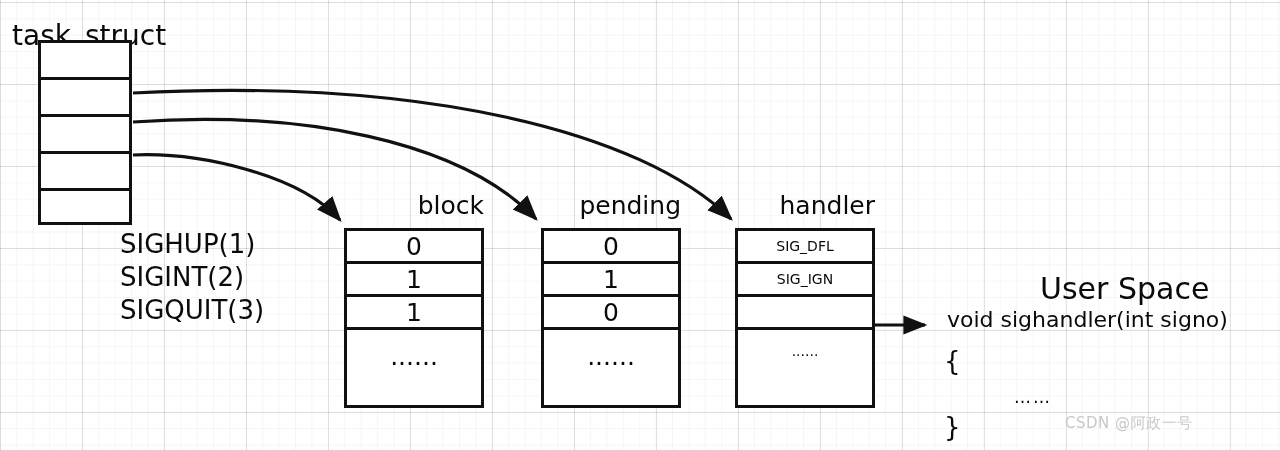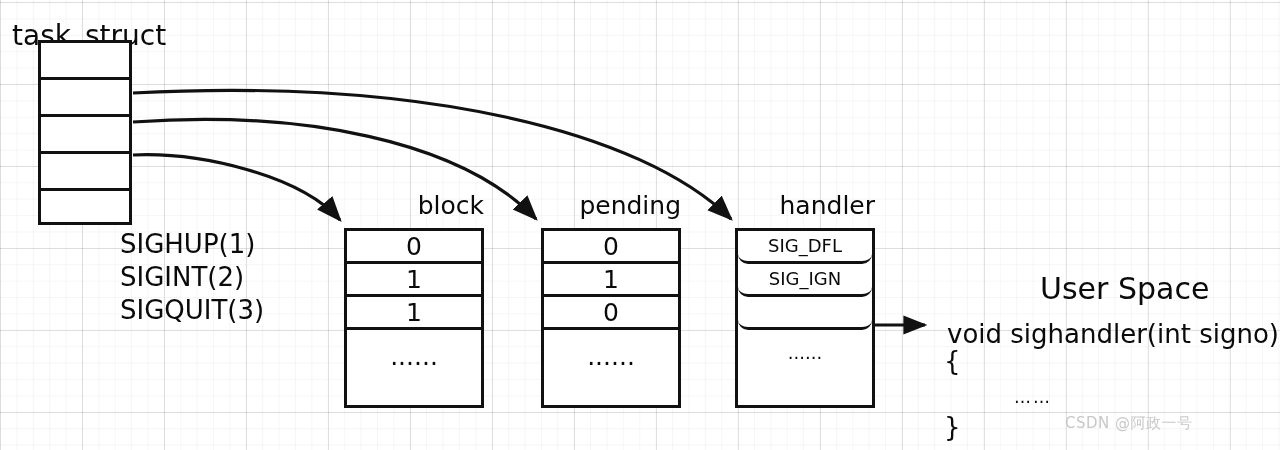--- a/index.html
+++ b/index.html
@@ -100,37 +100,37 @@
     justify-content: center;
     font-size: 25px;
     line-height: 1;
   }
   .sig-table .cell.last {
     flex: 1 1 auto;
     border-bottom: none;
     align-items: flex-start;
     padding-top: 14px;
   }
-  .sig-table.narrow-text .cell { font-size: 18px; border-radius: 10px; }
+  .sig-table.narrow-text .cell { font-size: 14px; }
   #table-block { left: 344px; }
   #table-pending { left: 541px; }
   #table-handler { left: 735px; }
   #hdr-block { left: 344px; width: 140px; top: 193px; }
   #hdr-pending { left: 541px; width: 140px; top: 193px; }
   #hdr-handler { left: 735px; width: 140px; top: 193px; }
   
   #user-space-title {
     left: 1040px;
     top: 274px;
     font-size: 30px;
   }
   #code-sig {
     left: 947px;
-    top: 321px;
-    font-size: 26px;
+    top: 309px;
+    font-size: 22px;
   }
   #code-open {
     left: 944px;
     top: 348px;
     font-size: 26px;
   }
   #code-dots {
     left: 1014px;
     top: 389px;
     font-size: 17px;

